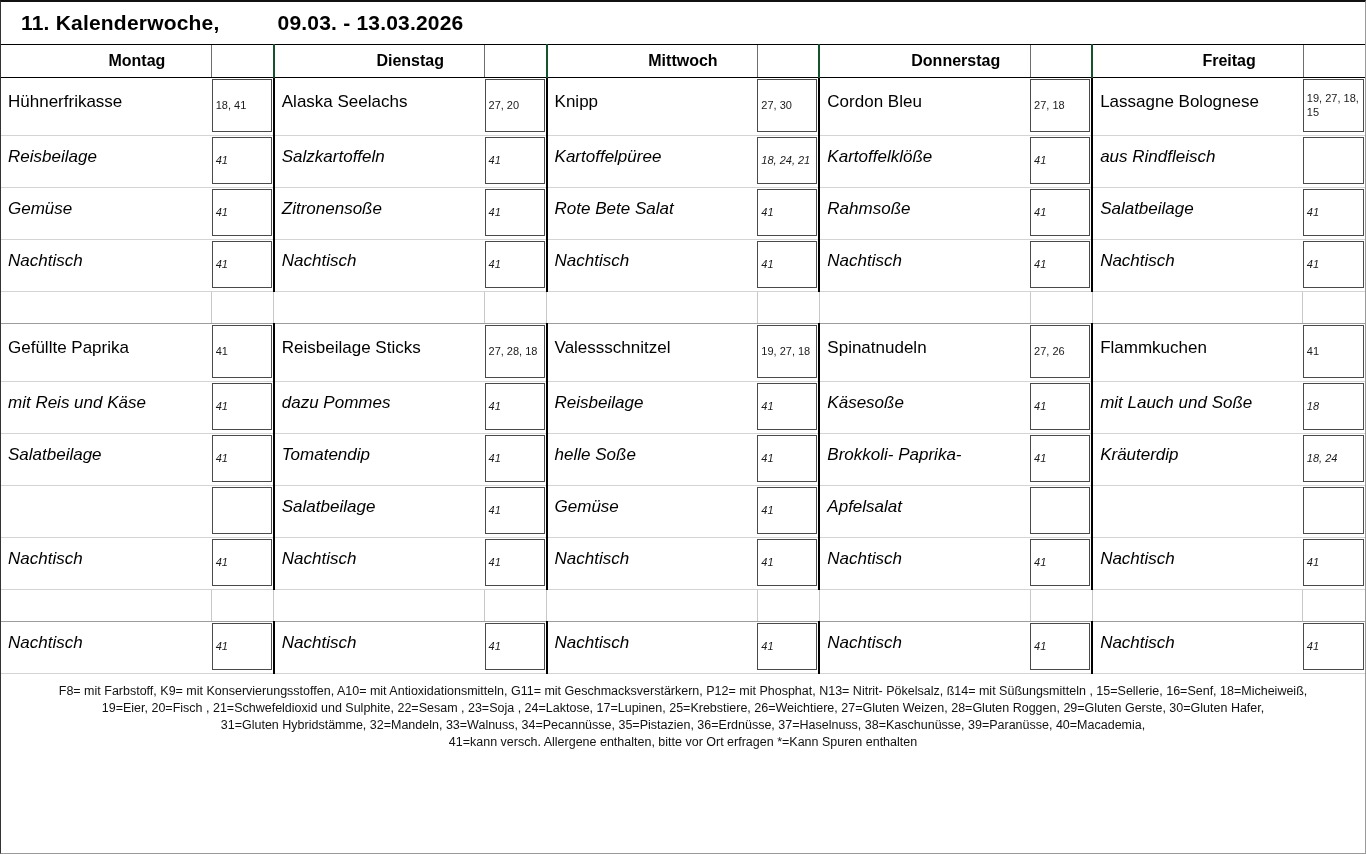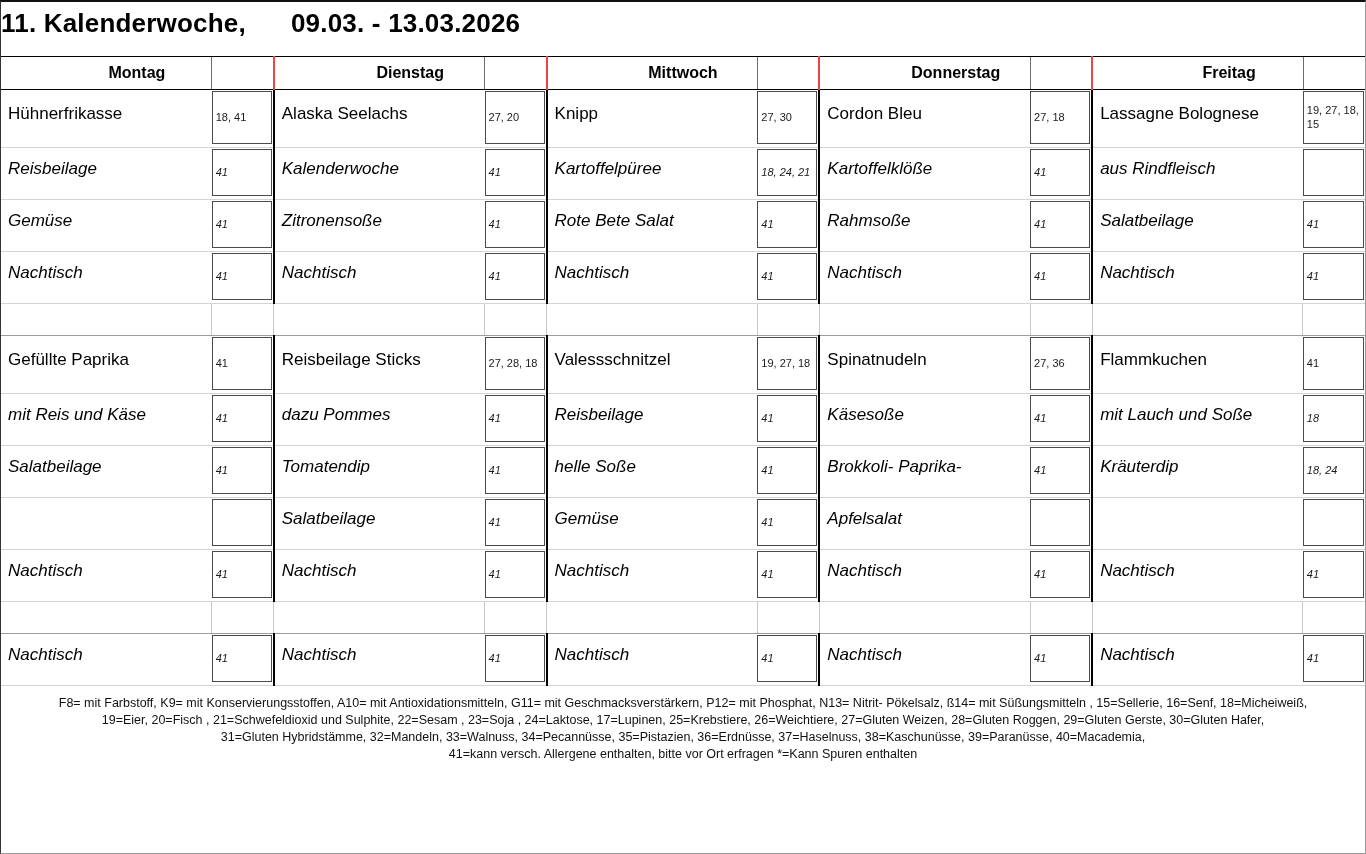--- a/index.html
+++ b/index.html
@@ -1,25 +1,25 @@
 <!DOCTYPE html>
 <html><head>
 <meta charset="utf-8">
 <style>
   html,body { margin:0; padding:0; background:#fff; }
   body { width:1366px; height:854px; font-family:"Liberation Sans", sans-serif; color:#000; }
   .page { box-sizing:border-box; width:1366px; height:854px;
           border:1px solid #9a9a9a; border-top:2px solid #111; border-left:1px solid #333;
           overflow:hidden; background:#fff; }
-  .titlebar { display:flex; align-items:center; gap:45px; height:42px; padding-left:0;
-              font-weight:bold; font-size:26px; letter-spacing:0.2px; }
-  table.menu { width:100%; border-collapse:collapse; table-layout:fixed;margin-top:12px; }
+  .titlebar { display:flex; align-items:center; gap:58px; height:42px; padding-left:20px;
+              font-weight:bold; font-size:21px; letter-spacing:0.2px; }
+  table.menu { width:100%; border-collapse:collapse; table-layout:fixed; }
   col.cf { width:15.45%; } col.cc { width:4.55%; }
   th { height:30px; font-size:16px; font-weight:bold; text-align:center; vertical-align:middle;
-       border-left:2px solid #ef4444; border-top:1px solid #000; border-bottom:1px solid #000;
+       border-left:2px solid #14532d; border-top:1px solid #000; border-bottom:1px solid #000;
        position:relative; }
   th.h0 { border-left:none; }
   th::after { content:""; position:absolute; left:77.25%; top:0; bottom:0; width:1px; background:#6e6e6e; }
   tr.r  { height:52px;font-style:italic; }
   tr.rt { height:58px; }
   td.f { border-left:2px solid #000; border-bottom:1px solid #d4d4d4;
          font-size:17px; line-height:1.25; padding:2px 2px 12px 7px; vertical-align:middle; }
   td.f0 { border-left:none; }
   td.c { border-bottom:1px solid #d4d4d4; position:relative; }
   td.c .b { position:absolute; top:1px; left:0; right:1px; bottom:3px;
@@ -86,21 +86,21 @@
         <td class="f">Lassagne Bolognese</td>
         <td class="c">
             <div class="b">19, 27, 18, 15</div>
           </td>
       </tr>
       <tr class="r">
         <td class="f f0">Reisbeilage</td>
         <td class="c">
             <div class="b">41</div>
           </td>
-        <td class="f">Kalenderwoche</td>
+        <td class="f">Salzkartoffeln</td>
         <td class="c">
             <div class="b">41</div>
           </td>
         <td class="f">Kartoffelpüree</td>
         <td class="c">
             <div class="b">18, 24, 21</div>
           </td>
         <td class="f">Kartoffelklöße</td>
         <td class="c">
             <div class="b">41</div>
@@ -180,21 +180,21 @@
         <td class="f">Reisbeilage Sticks</td>
         <td class="c">
             <div class="b">27, 28, 18</div>
           </td>
         <td class="f">Valessschnitzel</td>
         <td class="c">
             <div class="b">19, 27, 18</div>
           </td>
         <td class="f">Spinatnudeln</td>
         <td class="c">
-            <div class="b">27, 36</div>
+            <div class="b">27, 26</div>
           </td>
         <td class="f">Flammkuchen</td>
         <td class="c">
             <div class="b">41</div>
           </td>
       </tr>
       <tr class="r">
         <td class="f f0">mit Reis und Käse</td>
         <td class="c">
             <div class="b">41</div>

